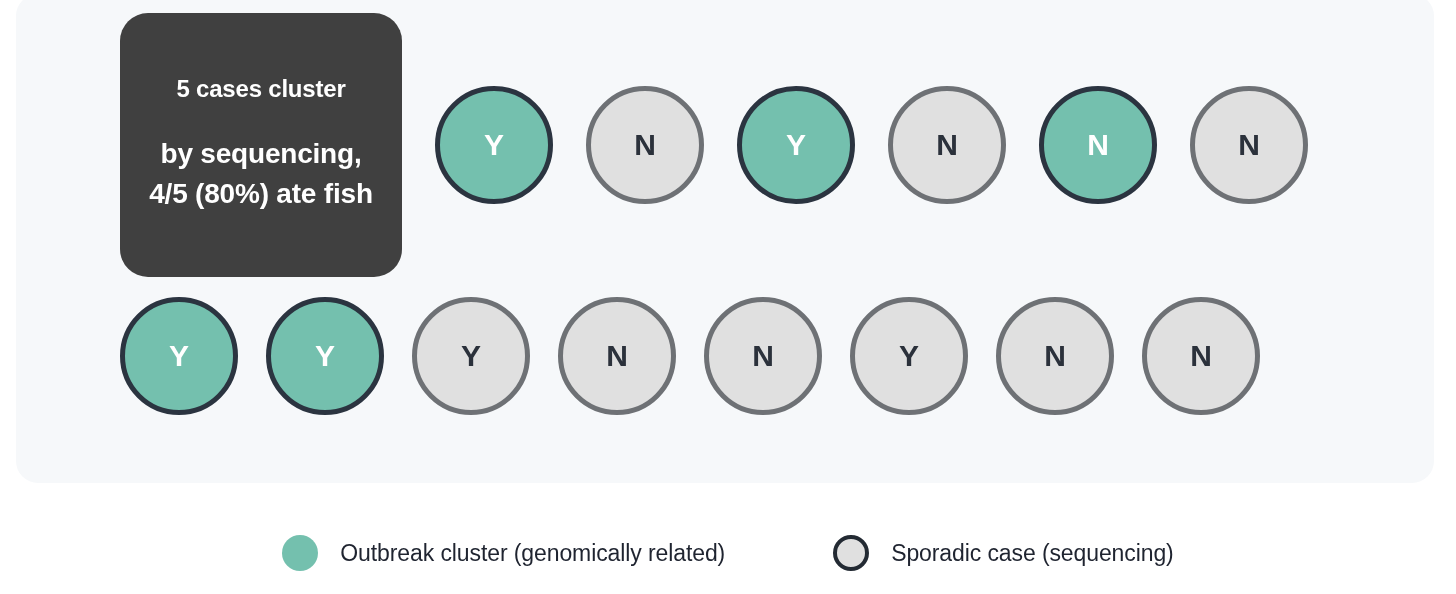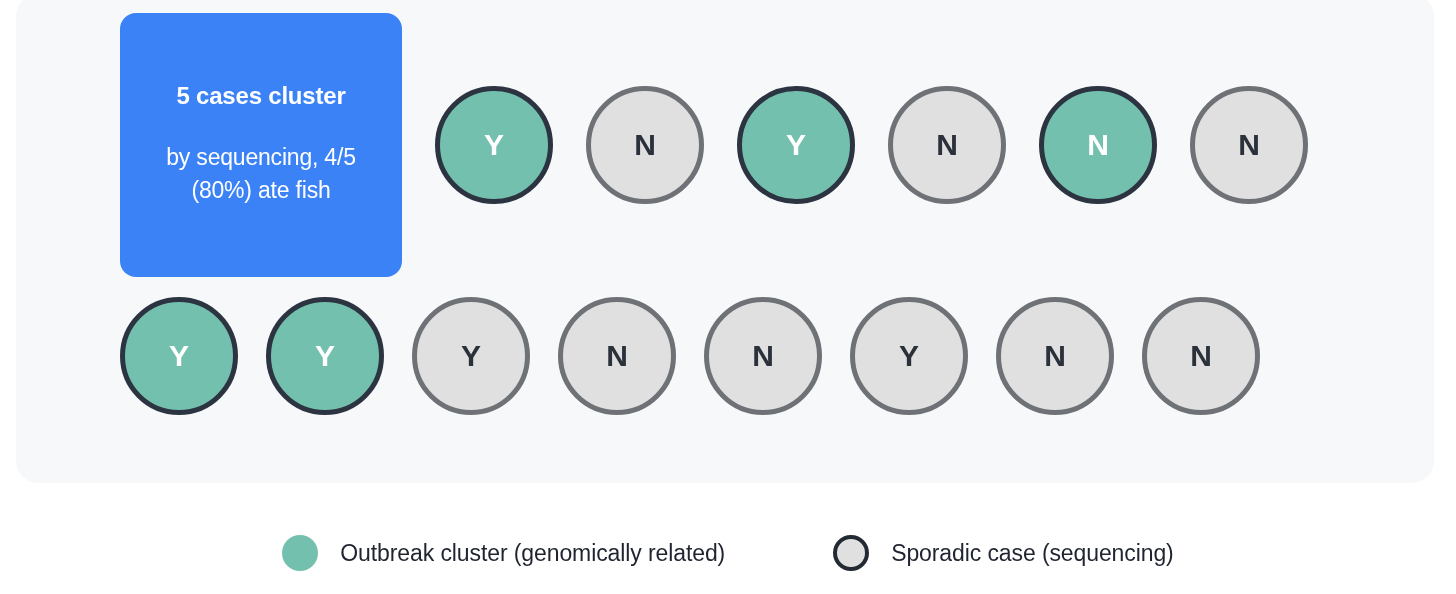--- a/index.html
+++ b/index.html
@@ -32,40 +32,40 @@
     display: flex;
     align-items: center;
   }
   .row-1 { left: 120px; top: 13px; gap: 33px; }
   .row-2 { left: 120px; top: 297px; gap: 28px; }
 
   
   .callout {
     width: 282px;
     height: 264px;
-    background: #3b82f6;
-    border-radius: 16px;
+    background: #404040;
+    border-radius: 28px;
     display: flex;
     flex-direction: column;
     align-items: center;
     justify-content: center;
     padding: 14px 20px;
     color: #ffffff;
     text-align: center;
   }
   .callout-title {
     font-size: 24px;
     font-weight: bold;
     line-height: 1.2;
     letter-spacing: -0.2px;
   }
   .callout-sub {
     margin-top: 30px;
-    font-size: 23px;
-    font-weight: normal;
+    font-size: 28px;
+    font-weight: bold;
     line-height: 1.45;
     letter-spacing: -0.2px;
   }
 
   
   .case {
     width: 118px;
     height: 118px;
     border-radius: 50%;
     display: flex;

